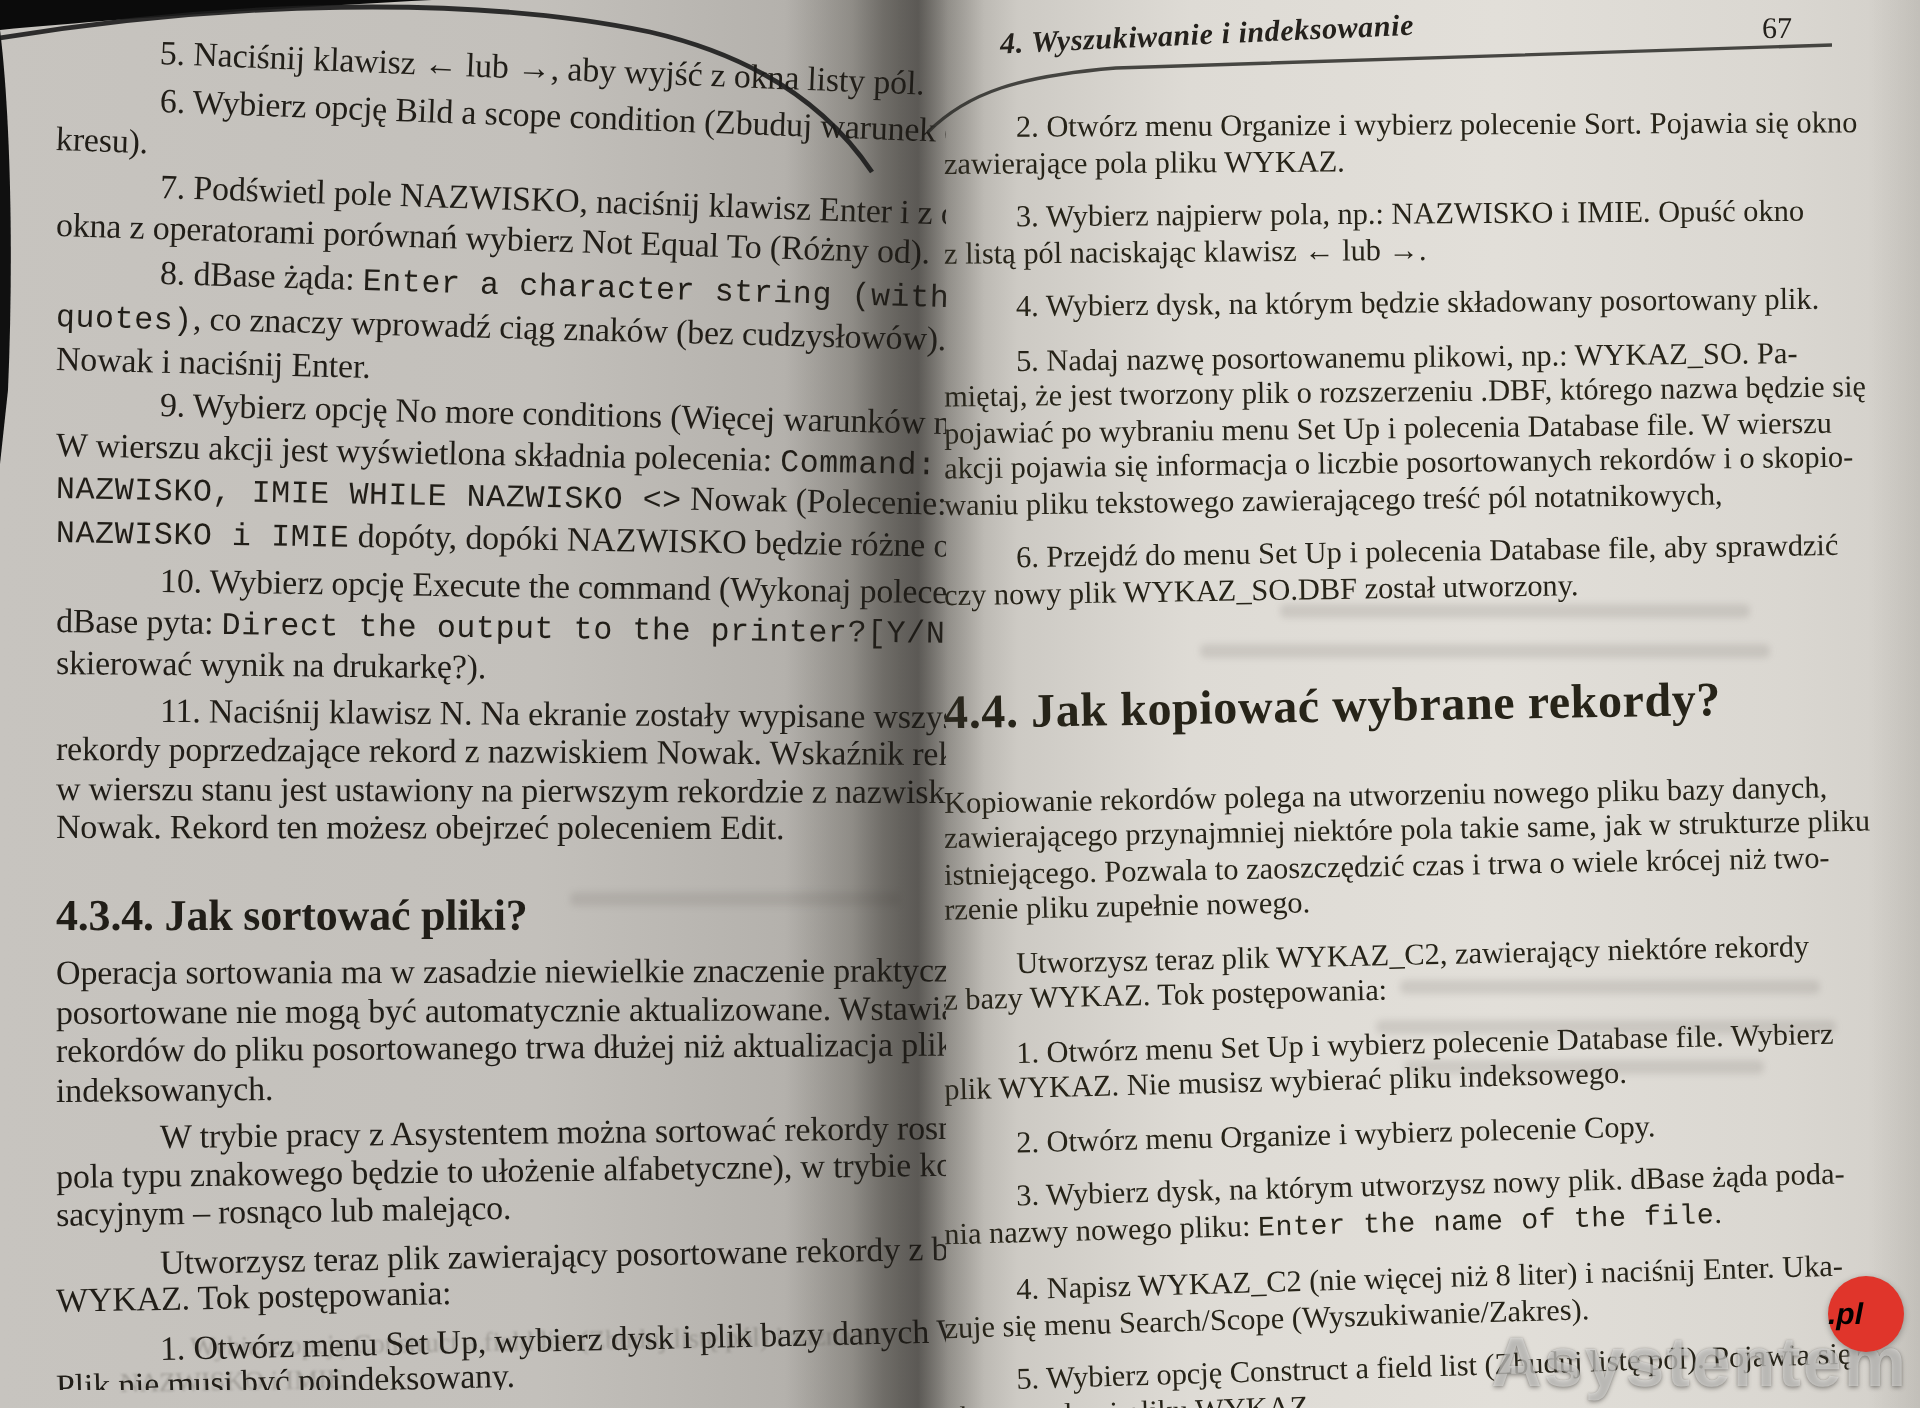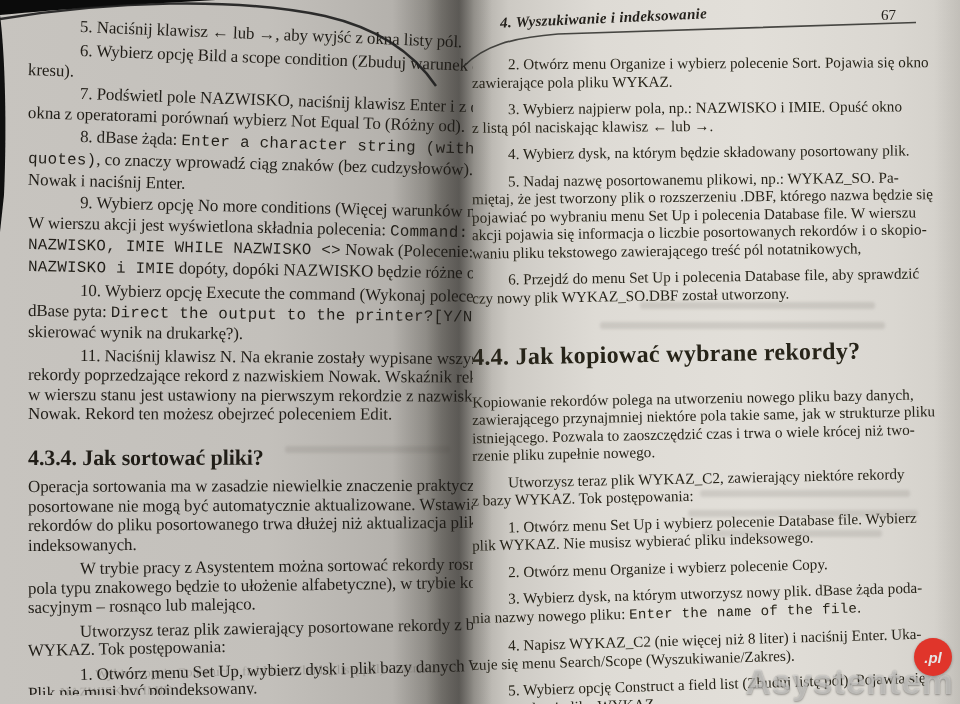--- a/index.html
+++ b/index.html
@@ -40,21 +40,21 @@
   .bleed-line{position:absolute;z-index:1;color:rgba(62,59,52,.27);
     font:13.5px "Liberation Serif",serif;white-space:nowrap;filter:blur(.6px);transform:rotate(-1deg);}
   .bleed-bar{position:absolute;z-index:1;height:7px;border-radius:3px;
     background:rgba(104,101,94,.17);filter:blur(1.6px);}
   
   .watermark{position:absolute;right:6px;bottom:2px;z-index:9;pointer-events:none;}
   .wm-text{font-family:"Liberation Sans","DejaVu Sans",sans-serif;font-weight:bold;font-size:35px;
     color:rgba(246,246,243,.50);letter-spacing:1px;
     text-shadow:0 1px 2px rgba(70,68,64,.45),0 0 1px rgba(90,88,84,.4);}
   .wm-badge{position:absolute;right:2px;top:-24px;width:38px;height:38px;border-radius:50%;
-    background:#e0352b;color:#e5e5e5;display:flex;align-items:center;justify-content:center;
+    background:#e0352b;color:#000000;display:flex;align-items:center;
     font:italic bold 15px "Liberation Sans","DejaVu Sans",sans-serif;
     box-shadow:0 1px 3px rgba(0,0,0,.3);}
 </style>
 </head>
 <body>
 
 <div class="photo">
 
   <div class="bleed-line" style="left:95px;top:663px">Wybierz opcję Construct a field list (Zbuduj listę pól) i zaznacz</div>
   <div class="bleed-line" style="left:60px;top:683px">NAZWISKO i IMIE.</div>

